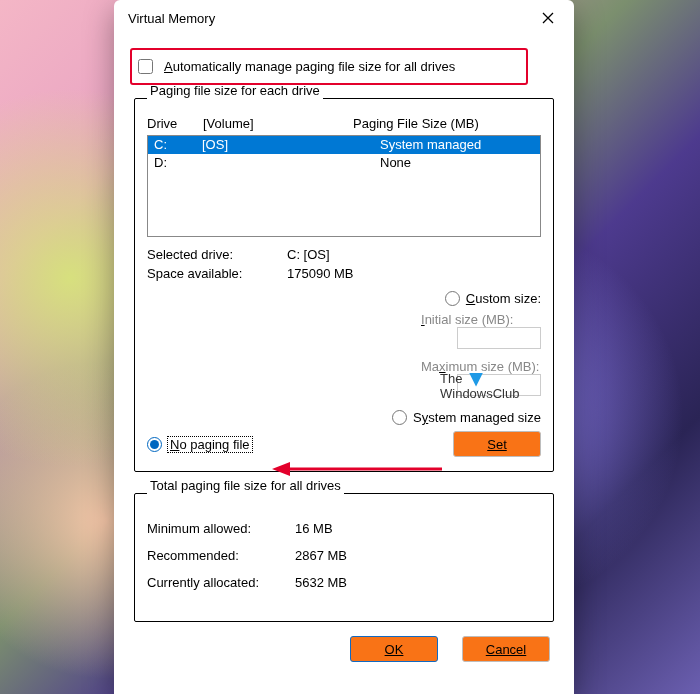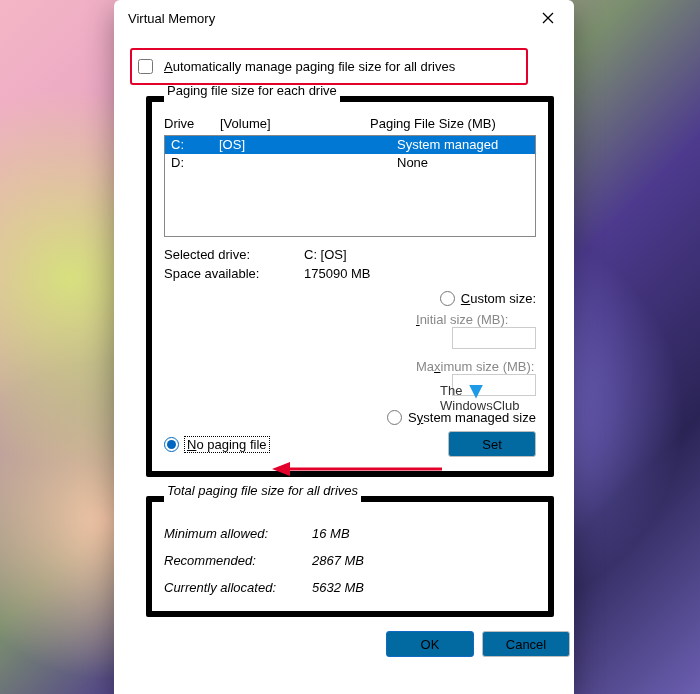--- a/index.html
+++ b/index.html
@@ -11,48 +11,48 @@
   .window{position:absolute;left:114px;top:0;width:460px;height:694px;background:#fff;box-shadow:0 10px 30px rgba(0,0,0,0.35);border-top-left-radius:6px;border-top-right-radius:6px;}
   .titlebar{height:36px;display:flex;align-items:center;padding:0 14px;}
   .title{font-size:13px;color:#000;}
   .closebtn{margin-left:auto;width:24px;height:24px;border-radius:4px;display:flex;align-items:center;justify-content:center;cursor:pointer;}
   .closebtn svg{stroke:#000;stroke-width:1.3;}
   .redbox{position:absolute;left:130px;top:48px;width:394px;height:33px;border:2.5px solid #e3002b;border-radius:3px;pointer-events:none;}
   .content{padding:0 20px;}
   .checkbox-row{display:flex;align-items:center;margin-top:20px;gap:8px;}
   input[type=checkbox]{width:15px;height:15px;accent-color:#0067c0;}
   .legend{color:#000;font-size:13px;position:relative;top:-8px;background:#fff;padding:0 3px;}
-  fieldset{border:6px solid #000000;border-radius:2px;margin:14px 0 0 12px;padding:8px 12px 14px 12px;}
+  fieldset{border:1px solid #000000;border-radius:2px;margin:14px 0 0 0;padding:8px 12px 14px 12px;}
   .cols{display:flex;gap:0;font-size:13px;margin-top:2px;}
   .col-drive{width:56px;}
   .col-vol{flex:0 0 150px;}
   .col-size{flex:1;}
   .listbox{border:1px solid #888;height:100px;margin-top:4px;overflow:hidden;background:#fff;}
   .lrow{display:flex;height:18px;line-height:18px;padding:0 6px;font-size:13px;}
   .lrow.sel{background:#0078d4;color:#fff;}
   .lrow .d{width:48px;}
   .lrow .v{width:178px;}
   .kv{display:flex;margin-top:10px;}
   .kv .k{width:140px;}
   .radio-row{display:flex;align-items:center;margin-top:10px;gap:6px;justify-content:flex-end;}
   input[type=radio]{width:15px;height:15px;accent-color:#0067c0;margin:0;}
   .disabled{color:#888;}
   .sizerow{display:flex;align-items:flex-end;margin-left:22px;margin-top:6px;flex-direction:column;}
   .sizerow .lbl{width:120px;}
   .sizeinput{width:82px;height:20px;border:1px solid #ccc;background:#fff;}
-  .watermark{position:absolute;left:440px;top:384px;font-size:13px;color:#333;line-height:1.1;}
+  .watermark{position:absolute;left:440px;top:372px;font-size:13px;color:#333;line-height:1.1;}
   .watermark .sq{display:inline-block;width:14px;height:14px;background:#1f9ae6;vertical-align:middle;margin-left:3px;clip-path:polygon(0 0,100% 0,50% 100%);transform:rotate(0deg);}
-  .setbtn{width:88px;height:26px;border:1px solid #bdbdbd;border-radius:3px;background:#0369a1;font-size:13px;cursor:pointer;}
+  .setbtn{width:88px;height:26px;border:1px solid #bdbdbd;border-radius:3px;background:#f97316;font-size:13px;cursor:pointer;text-decoration:underline;}
   .setbtn.primary{border-color:#1069c2;}
-  .btnrow{display:flex;gap:8px;justify-content:flex-end;margin-top:14px;padding-right:4px;margin-left:38px;}
+  .btnrow{display:flex;gap:24px;justify-content:flex-end;margin-top:14px;padding-right:24px;margin-left:38px;}
   .arrow{position:absolute;left:272px;top:460px;}
   .dashed{outline:1px dotted #000;padding:0 2px;}
   .u{text-decoration:underline;text-decoration-color:#000;text-underline-offset:1px;}
   fieldset.totals .kv{margin-top:12px;}
-  fieldset.totals{padding-bottom:16px;font-style:italic;}
+  fieldset.totals{padding-bottom:31px;}
   fieldset.totals .kv .k{width:148px;}
 </style>
 </head>
 <body>
 
 <div class="bg"></div>
 
 <div class="window">
   <div class="titlebar">
     <span class="title">Virtual Memory</span>

